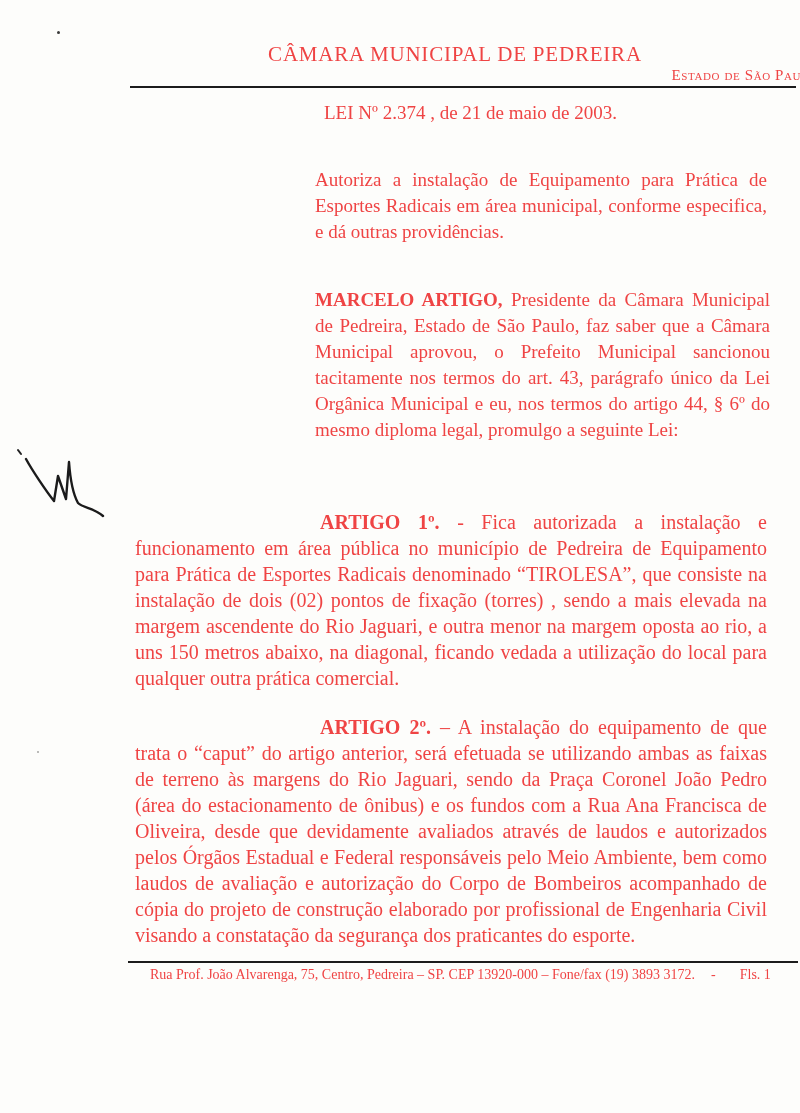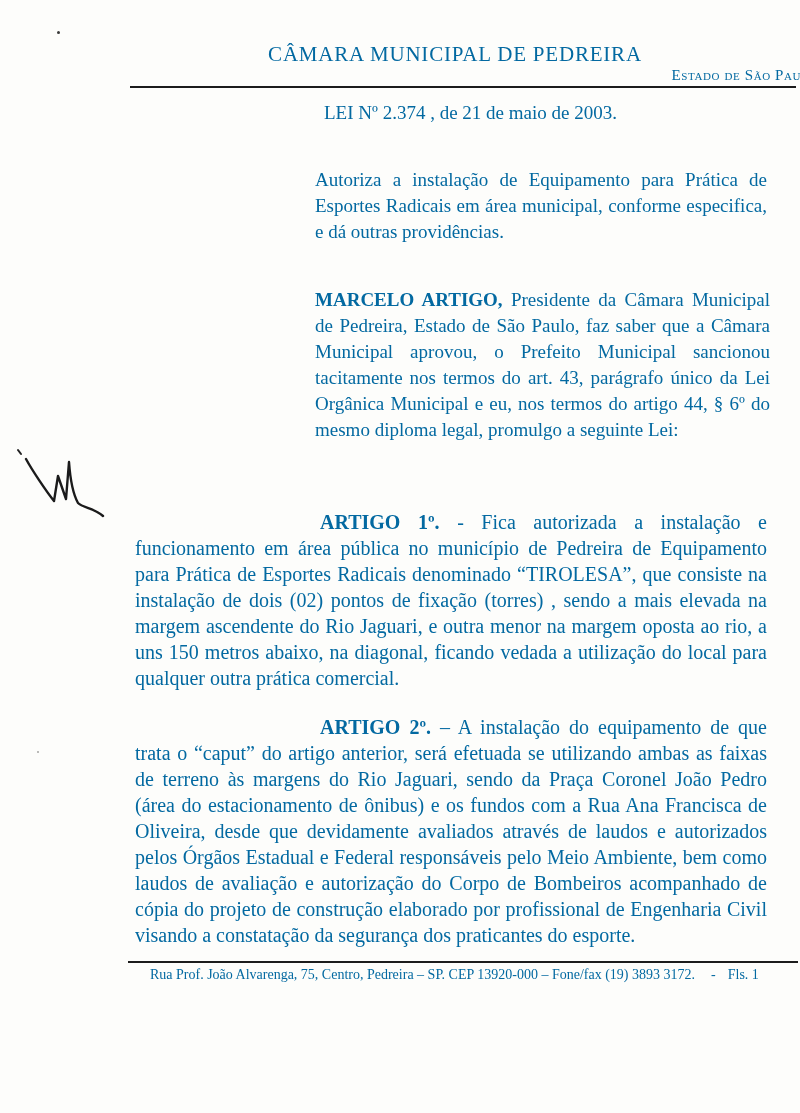--- a/index.html
+++ b/index.html
@@ -6,21 +6,21 @@
     margin: 0;
     padding: 0;
     background: #e8e8e8;
   }
   .page {
     position: relative;
     width: 800px;
     height: 1113px;
     margin: 0 auto;
     background: #fdfdfb;
-    color: #0369a1;
+    color: #ef4444;
     font-family: "Liberation Serif", "DejaVu Serif", serif;
     overflow: hidden;
   }
   
   .org-title {
     position: absolute;
     top: 42px;
     left: 110px;
     width: 690px;
     text-align: center;
@@ -102,21 +102,21 @@
     position: absolute;
     top: 967px;
     left: 150px;
     width: 648px;
     font-size: 14px;
     display: flex;
     align-items: center;
     white-space: nowrap;
   }
   .footer-sep  { margin-left: 16px; }
-  .footer-page { margin-left: 12px; }
+  .footer-page { margin-left: 24px; }
   
   .signature {
     position: absolute;
     top: 438px;
     left: 8px;
     width: 110px;
     height: 90px;
   }
   .speck {
     position: absolute;

